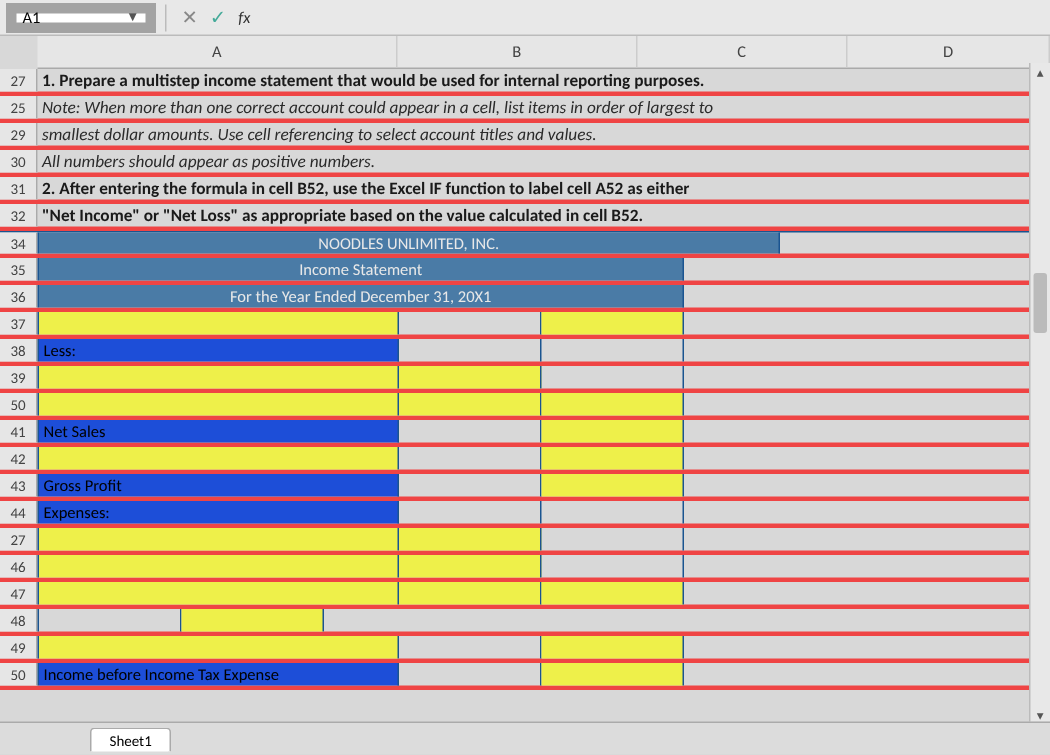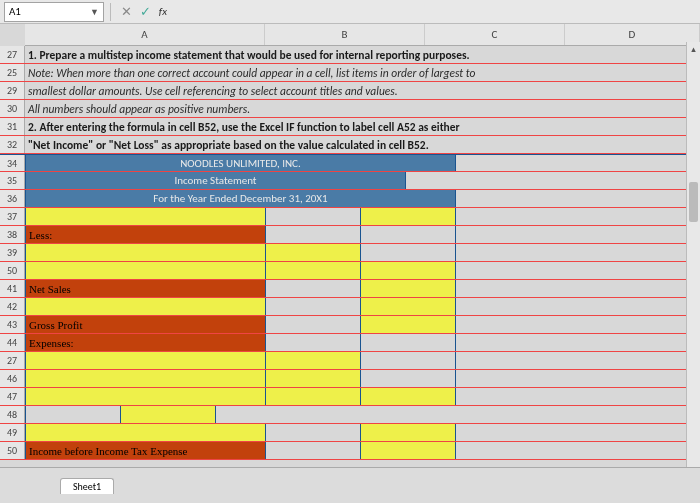--- a/index.html
+++ b/index.html
@@ -17,21 +17,21 @@
       background: #e8e8e8;
       border-bottom: 1px solid #bbb;
       display: flex;
       align-items: center;
       padding: 0 4px;
     }
     .name-box {
       width: 100px;
       height: 20px;
       background: #fff;
-      border: 1px solid #a3a3a3;
+      border: 7px solid #a3a3a3;
       display: flex;
       align-items: center;
       padding: 0 4px;
       font-size: 11px;
     }
     .name-box-dd {
       margin-left: auto;
       font-size: 9px;
       color: #555;
     }
@@ -79,21 +79,21 @@
     .col-A { width: 240px; }
     .col-B { width: 160px; }
     .col-C { width: 140px; }
     .col-D { width: 135px; }
     .grid {
       position: relative;
     }
     .row {
       display: flex;
       height: 18px;
-      border-bottom: 1px solid #ef4444;
+      border-bottom: 3px solid #ef4444;
     }
     .row-h {
       width: 25px;
       min-width: 25px;
       background: #e6e6e6;
       border-right: 1px solid #aaa;
       text-align: center;
       font-size: 10px;
       color: #444;
       display: flex;
@@ -126,27 +126,27 @@
     }
     .tA { width: 240px; }
     .tB { width: 95px; }
     .tC { width: 95px; }
     .header-blue {
       background: #4a7ba6;
       color: #e8e8e8;
       justify-content: center;
     }
     .yellow { background: #eef04a; }
-    .green-A { background: #c2410c; font-family: Liberation Serif, serif; }
+    .green-A { background: #1d4ed8; }
     .sheet-tabs {
       position: absolute;
       bottom: 0;
       left: 0;
       right: 0;
-      height: 36px;
+      height: 22px;
       background: #dcdcdc;
       border-top: 1px solid #aaa;
       display: flex;
       align-items: center;
       padding-left: 60px;
     }
     .sheet-tab {
       background: #fff;
       border: 1px solid #aaa;
       border-bottom: none;
@@ -240,27 +240,27 @@
   <div class="row">
       <div class="row-h">32</div>
       <div class="cells">
         <div class="cell-full bold">"Net Income" or "Net Loss" as appropriate based on the value calculated in cell B52.</div>
       </div>
     </div>
 
   <div class="row bordered-row" style="border-top:1px solid #1a5490">
       <div class="row-h">34</div>
       <div class="cells">
-        <div class="tcell tA header-blue" style="width:430px">NOODLES UNLIMITED, INC.</div>
+        <div class="tcell tA header-blue" style="width:494px">NOODLES UNLIMITED, INC.</div>
       </div>
     </div>
   <div class="row bordered-row">
       <div class="row-h">35</div>
       <div class="cells">
-        <div class="tcell tA header-blue" style="width:380px">Income Statement</div>
+        <div class="tcell tA header-blue" style="width:430px">Income Statement</div>
       </div>
     </div>
   <div class="row bordered-row">
       <div class="row-h">36</div>
       <div class="cells">
         <div class="tcell tA header-blue" style="width:430px">For the Year Ended December 31, 20X1</div>
       </div>
     </div>
 
   <div class="row bordered-row">

